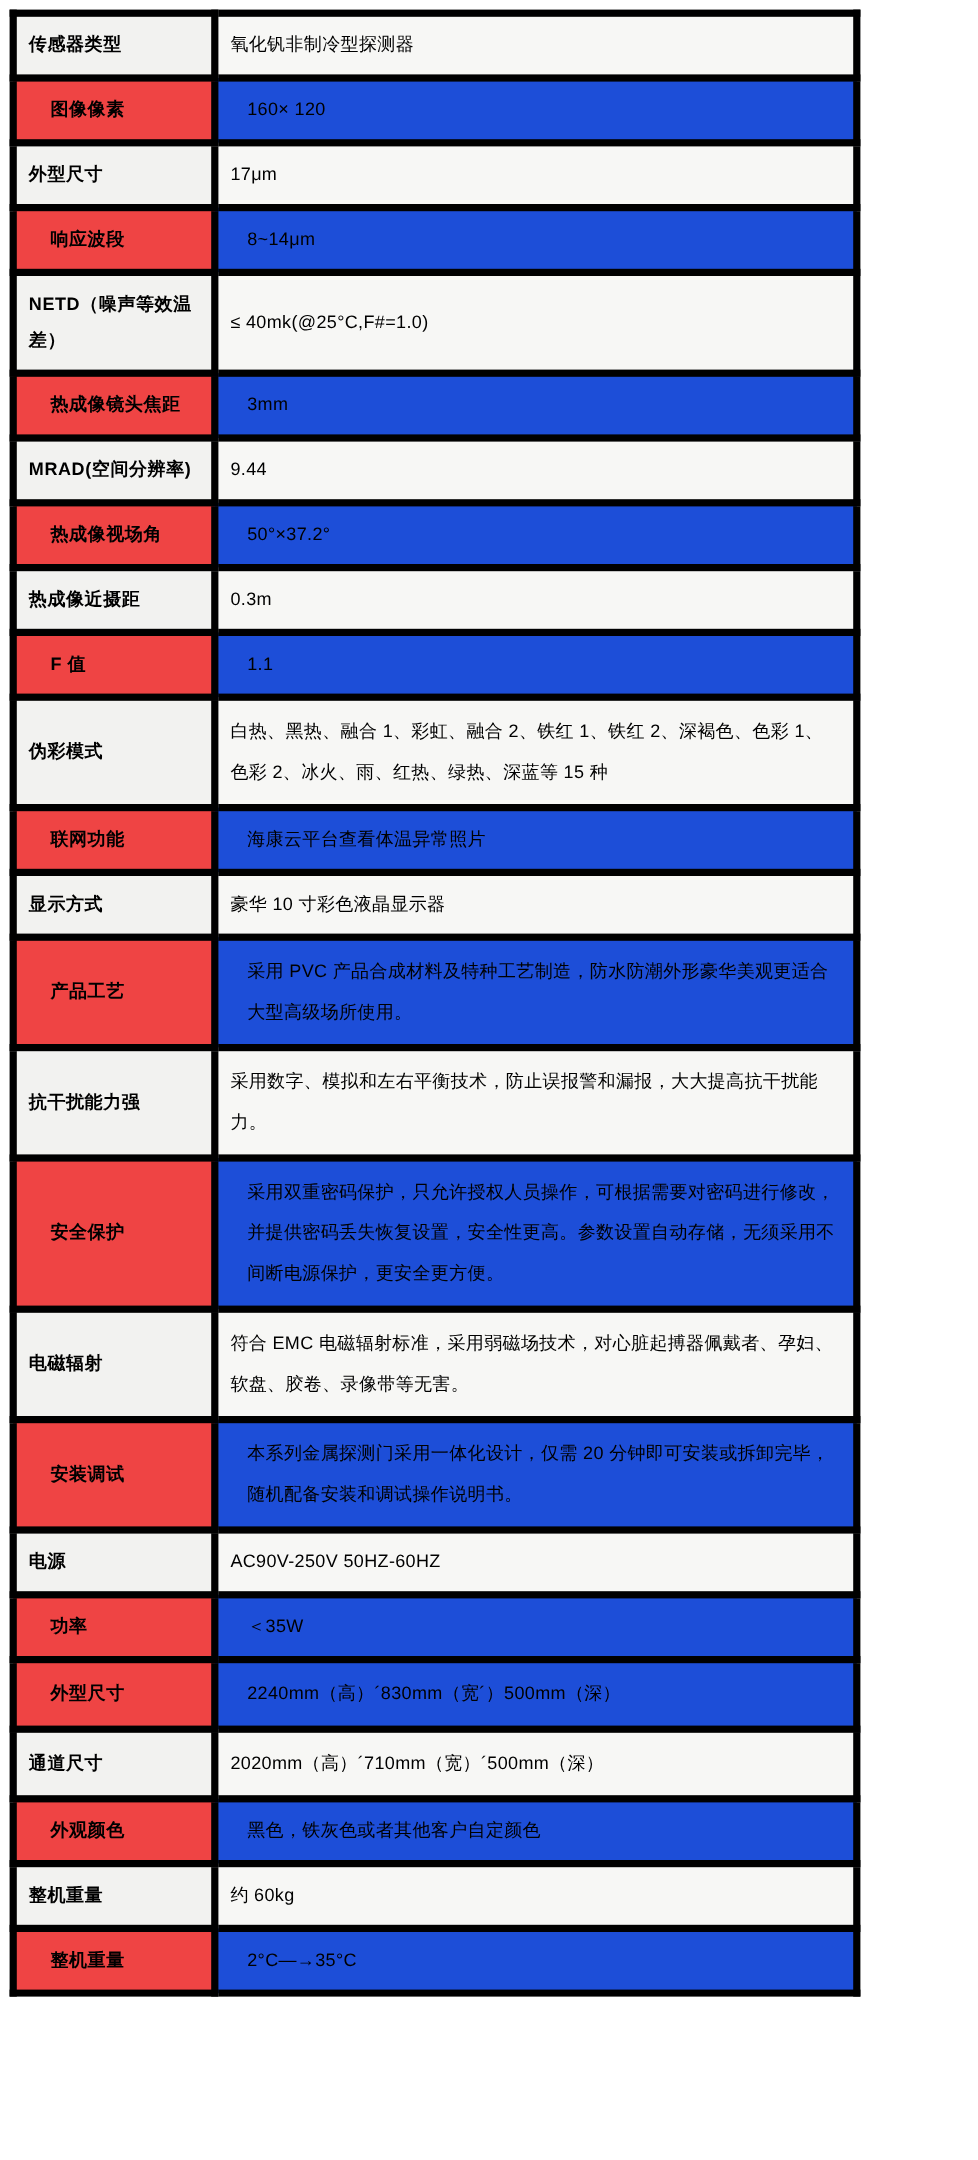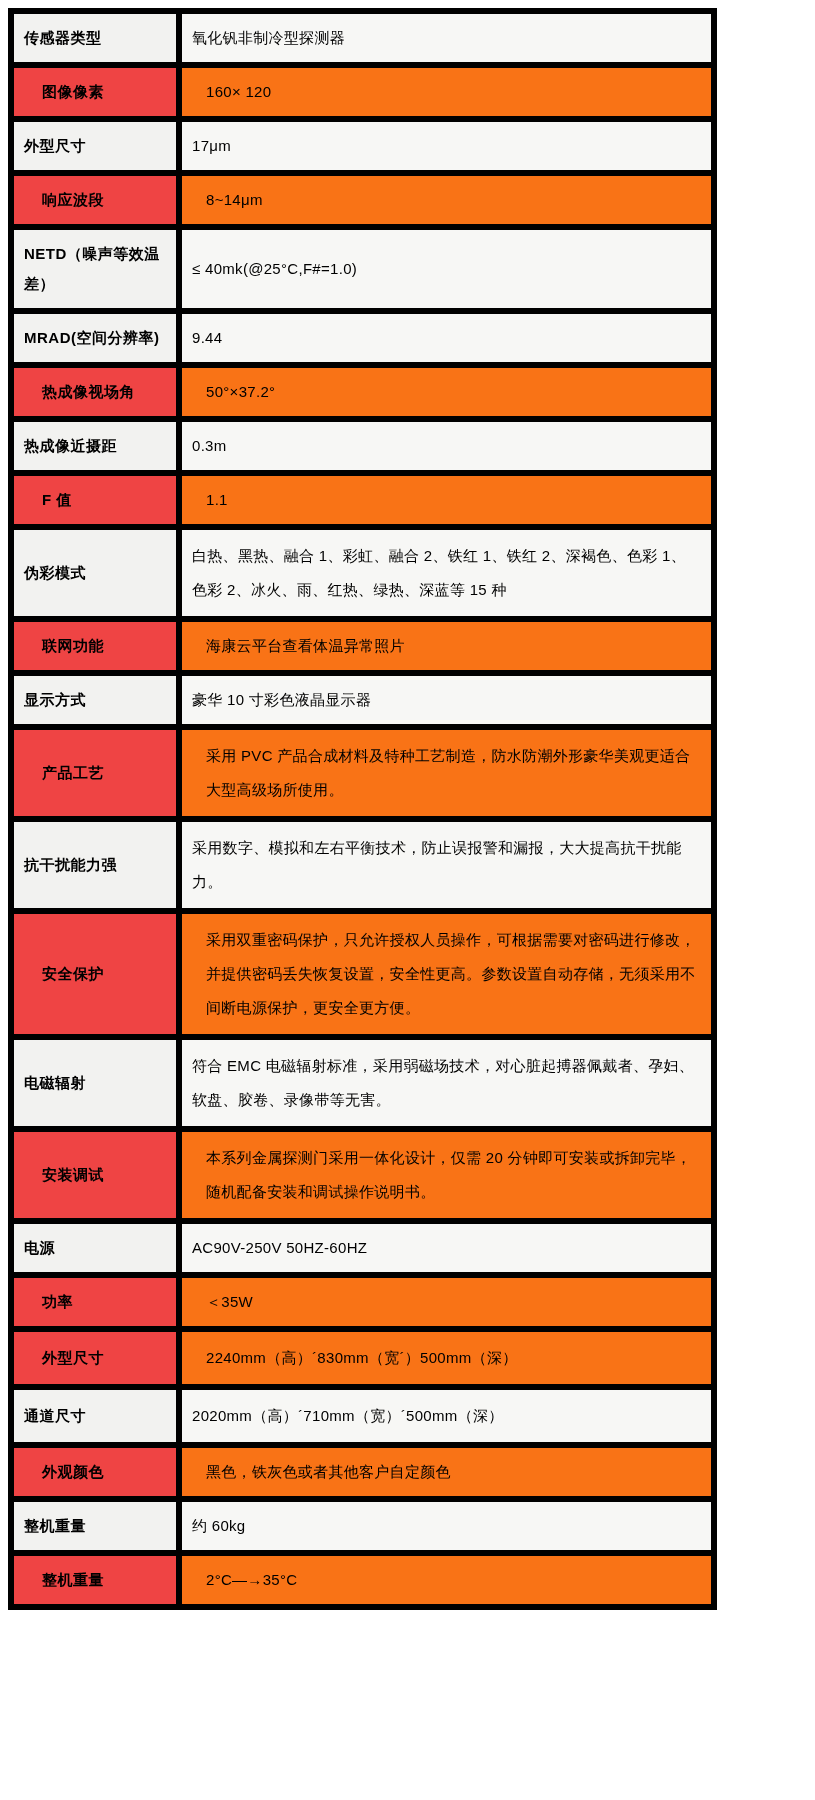--- a/index.html
+++ b/index.html
@@ -33,21 +33,21 @@
     font-weight: bold;
     background: #f2f2f0;
     letter-spacing: 0.5px;
   }
   td.value {
     background: #f7f7f5;
     font-weight: normal;
     letter-spacing: 0.3px;
   }
   tr.alt td.label { background: #ef4444; padding-left: 28px; }
-  tr.alt td.value { background: #f97316; padding-left: 24px; }
+  tr.alt td.value { background: #1d4ed8; padding-left: 24px; }
 
   td.value.multi {
     line-height: 34px;
     margin-left: 48px;
   }
 </style>
 </head>
 <body>
 
 <table class="spec-table">
@@ -68,20 +68,24 @@
         <td class="label">外型尺寸</td>
         <td class="value">17μm</td>
       </tr>
       <tr class="alt">
         <td class="label">响应波段</td>
         <td class="value">8~14μm</td>
       </tr>
       <tr>
         <td class="label">NETD（噪声等效温差）</td>
         <td class="value">≤ 40mk(@25°C,F#=1.0)</td>
+      </tr>
+      <tr class="alt">
+        <td class="label">热成像镜头焦距</td>
+        <td class="value">3mm</td>
       </tr>
       <tr>
         <td class="label">MRAD(空间分辨率)</td>
         <td class="value">9.44</td>
       </tr>
       <tr class="alt">
         <td class="label">热成像视场角</td>
         <td class="value">50°×37.2°</td>
       </tr>
       <tr>

